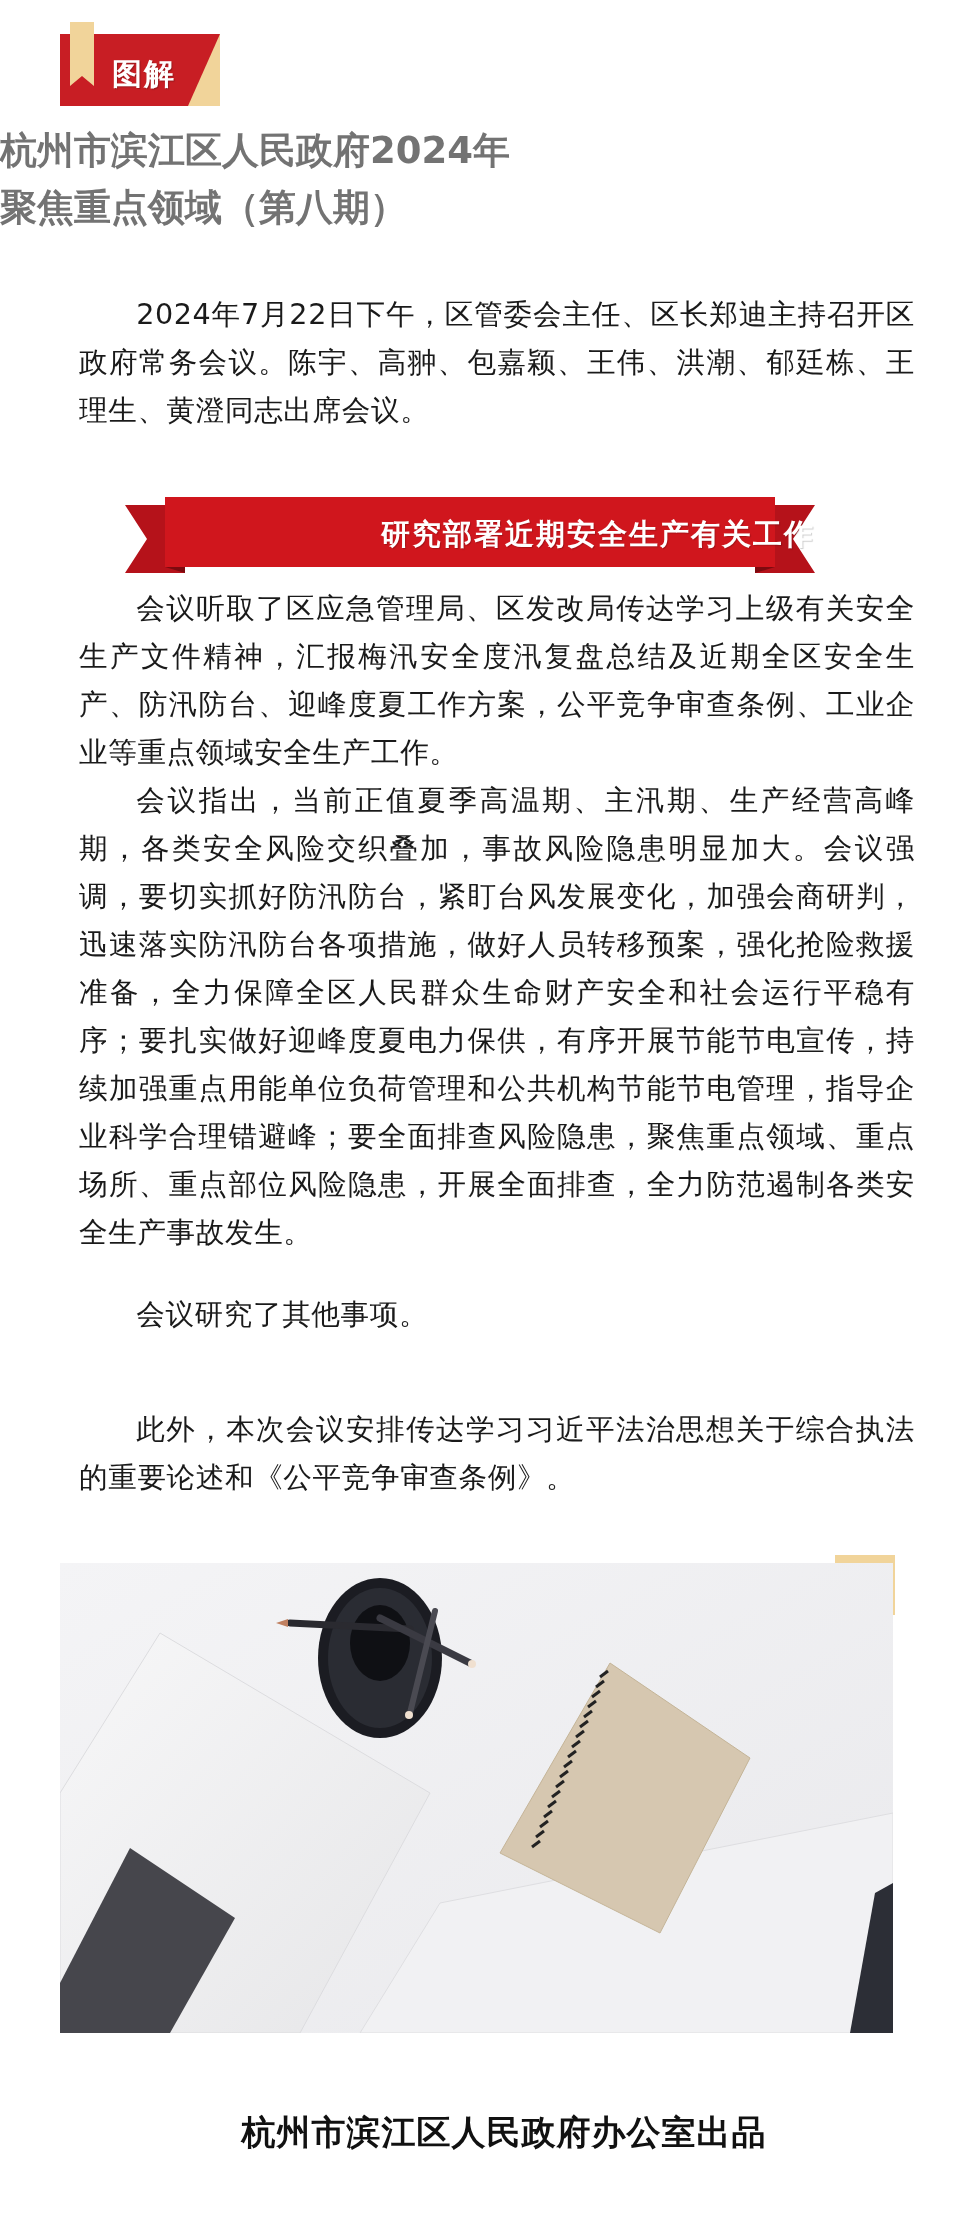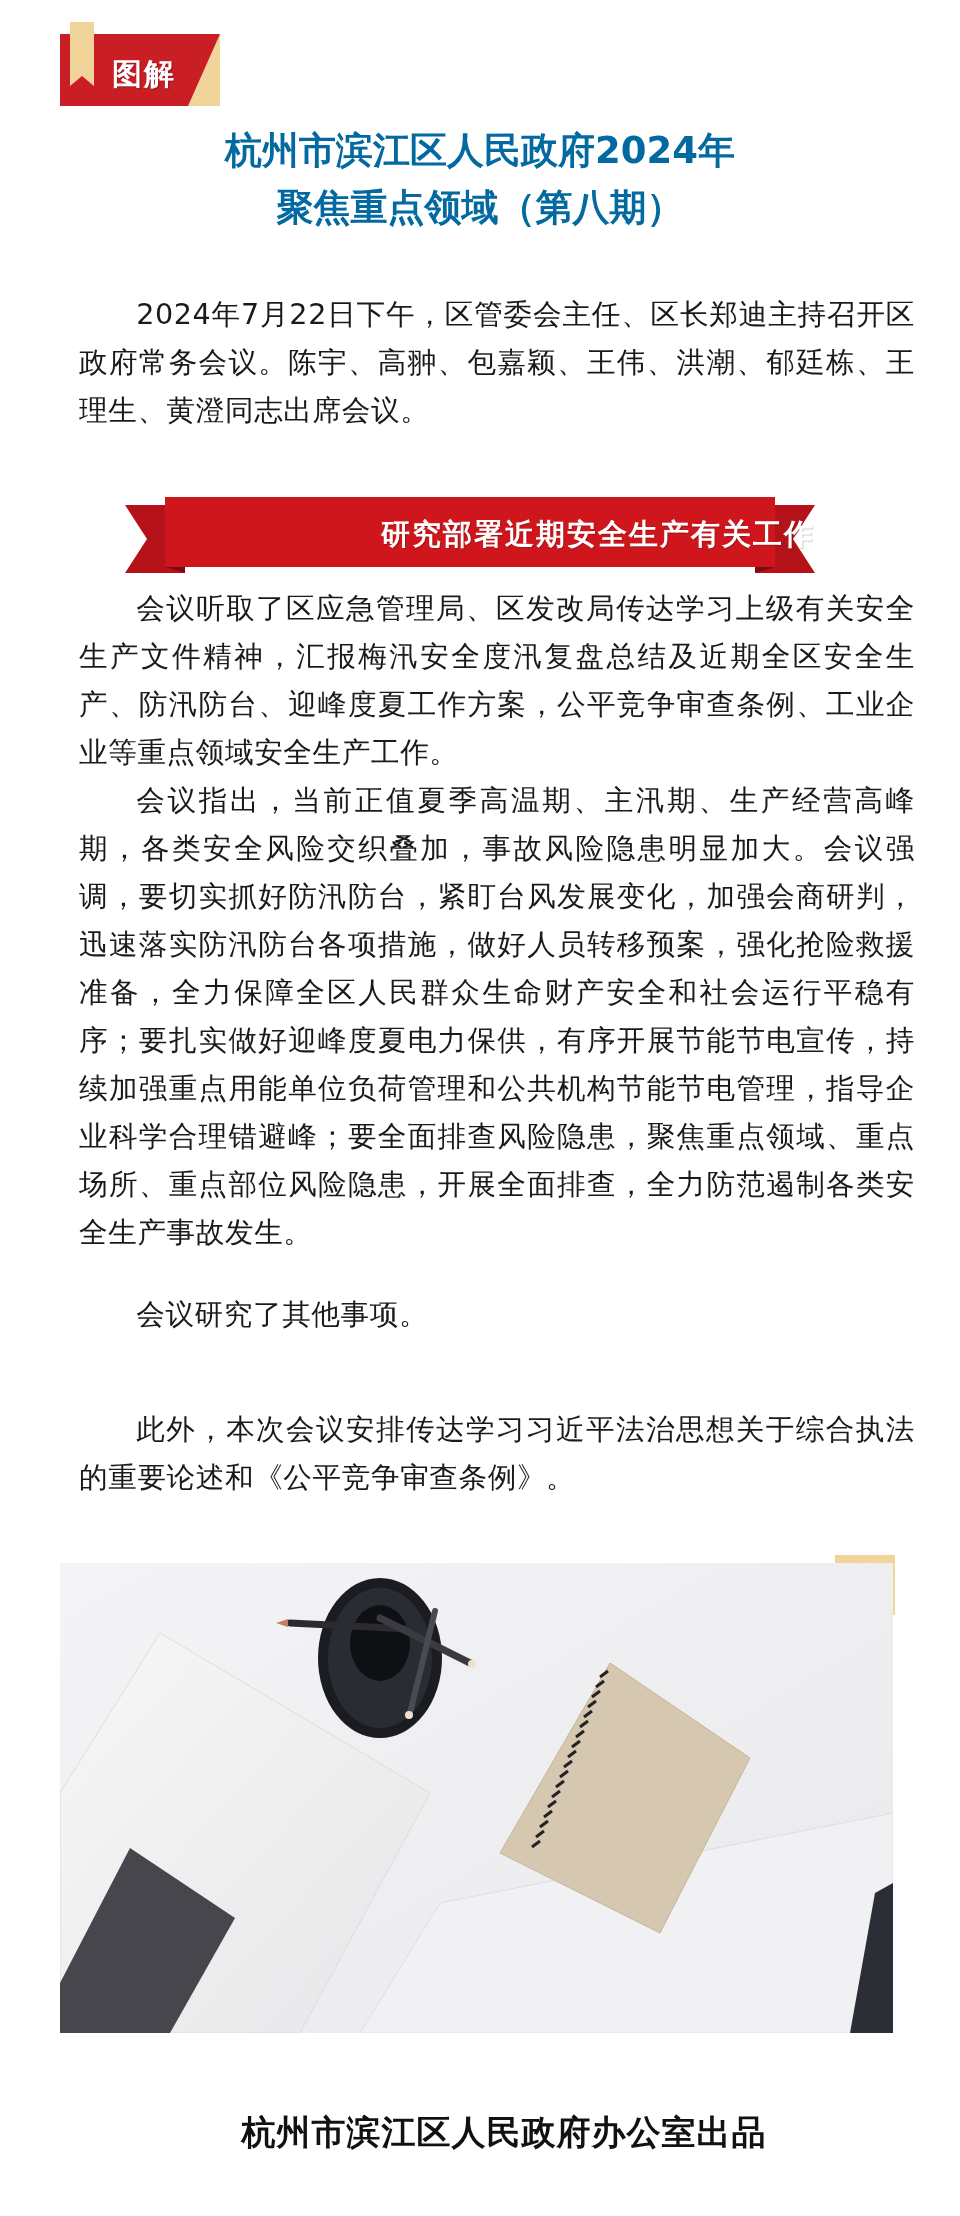--- a/index.html
+++ b/index.html
@@ -11,22 +11,22 @@
   .badge {
     position: absolute; left: 60px; top: 22px; width: 160px; height: 84px;
   }
   .badge svg { position: absolute; left: 0; top: 0; }
   .badge-text {
     position: absolute; left: 52px; top: 30px; width: 90px; height: 44px;
     font-size: 30px; font-weight: bold; color: #ffffff; letter-spacing: 2px;
     line-height: 44px; text-shadow: 1px 1px 1px rgba(0,0,0,0.25);
   }
   .title {
-    position: absolute; left: 0; top: 122px; width: 960px; text-align: center;
-    font-size: 37px; font-weight: bold; line-height: 57px; color: #0369a1;
+    position: absolute; left: 0; top: 122px; width: 960px; 
+    font-size: 37px; font-weight: bold; line-height: 57px; color: #737373;
   }
   .para {
     position: absolute; left: 60px; width: 836px;
     font-size: 28.6px; line-height: 48px; color: #1a1a1a;
     text-align: justify; text-indent: 2em; letter-spacing: 0.6px; margin-left: 19px;
   }
   .ribbon {
     position: absolute; left: 125px; top: 497px; width: 690px; height: 76px;
   }
   .ribbon svg { position: absolute; left: 0; top: 0; }

